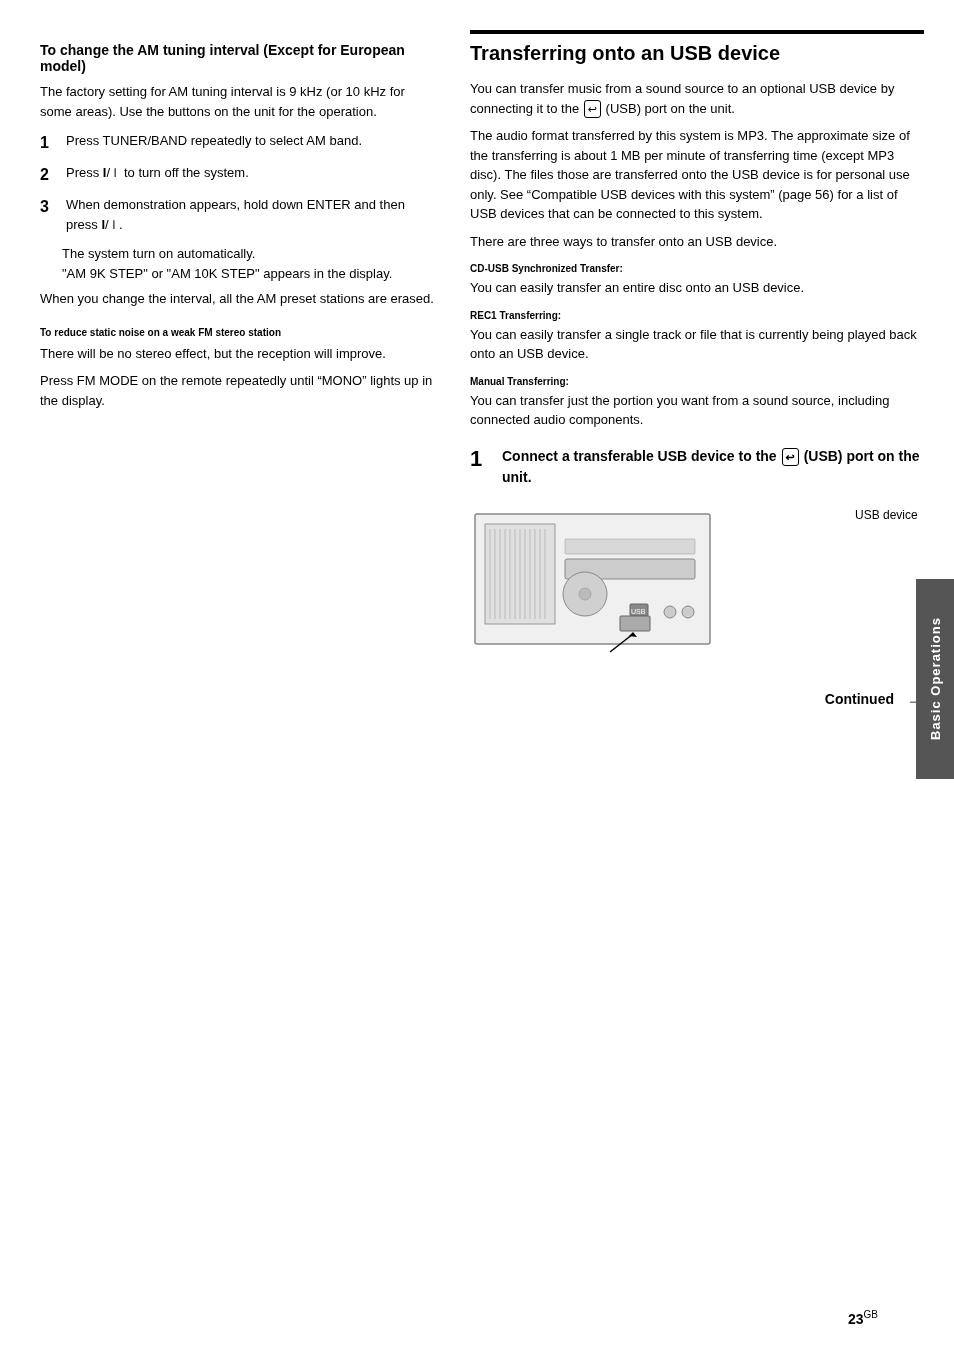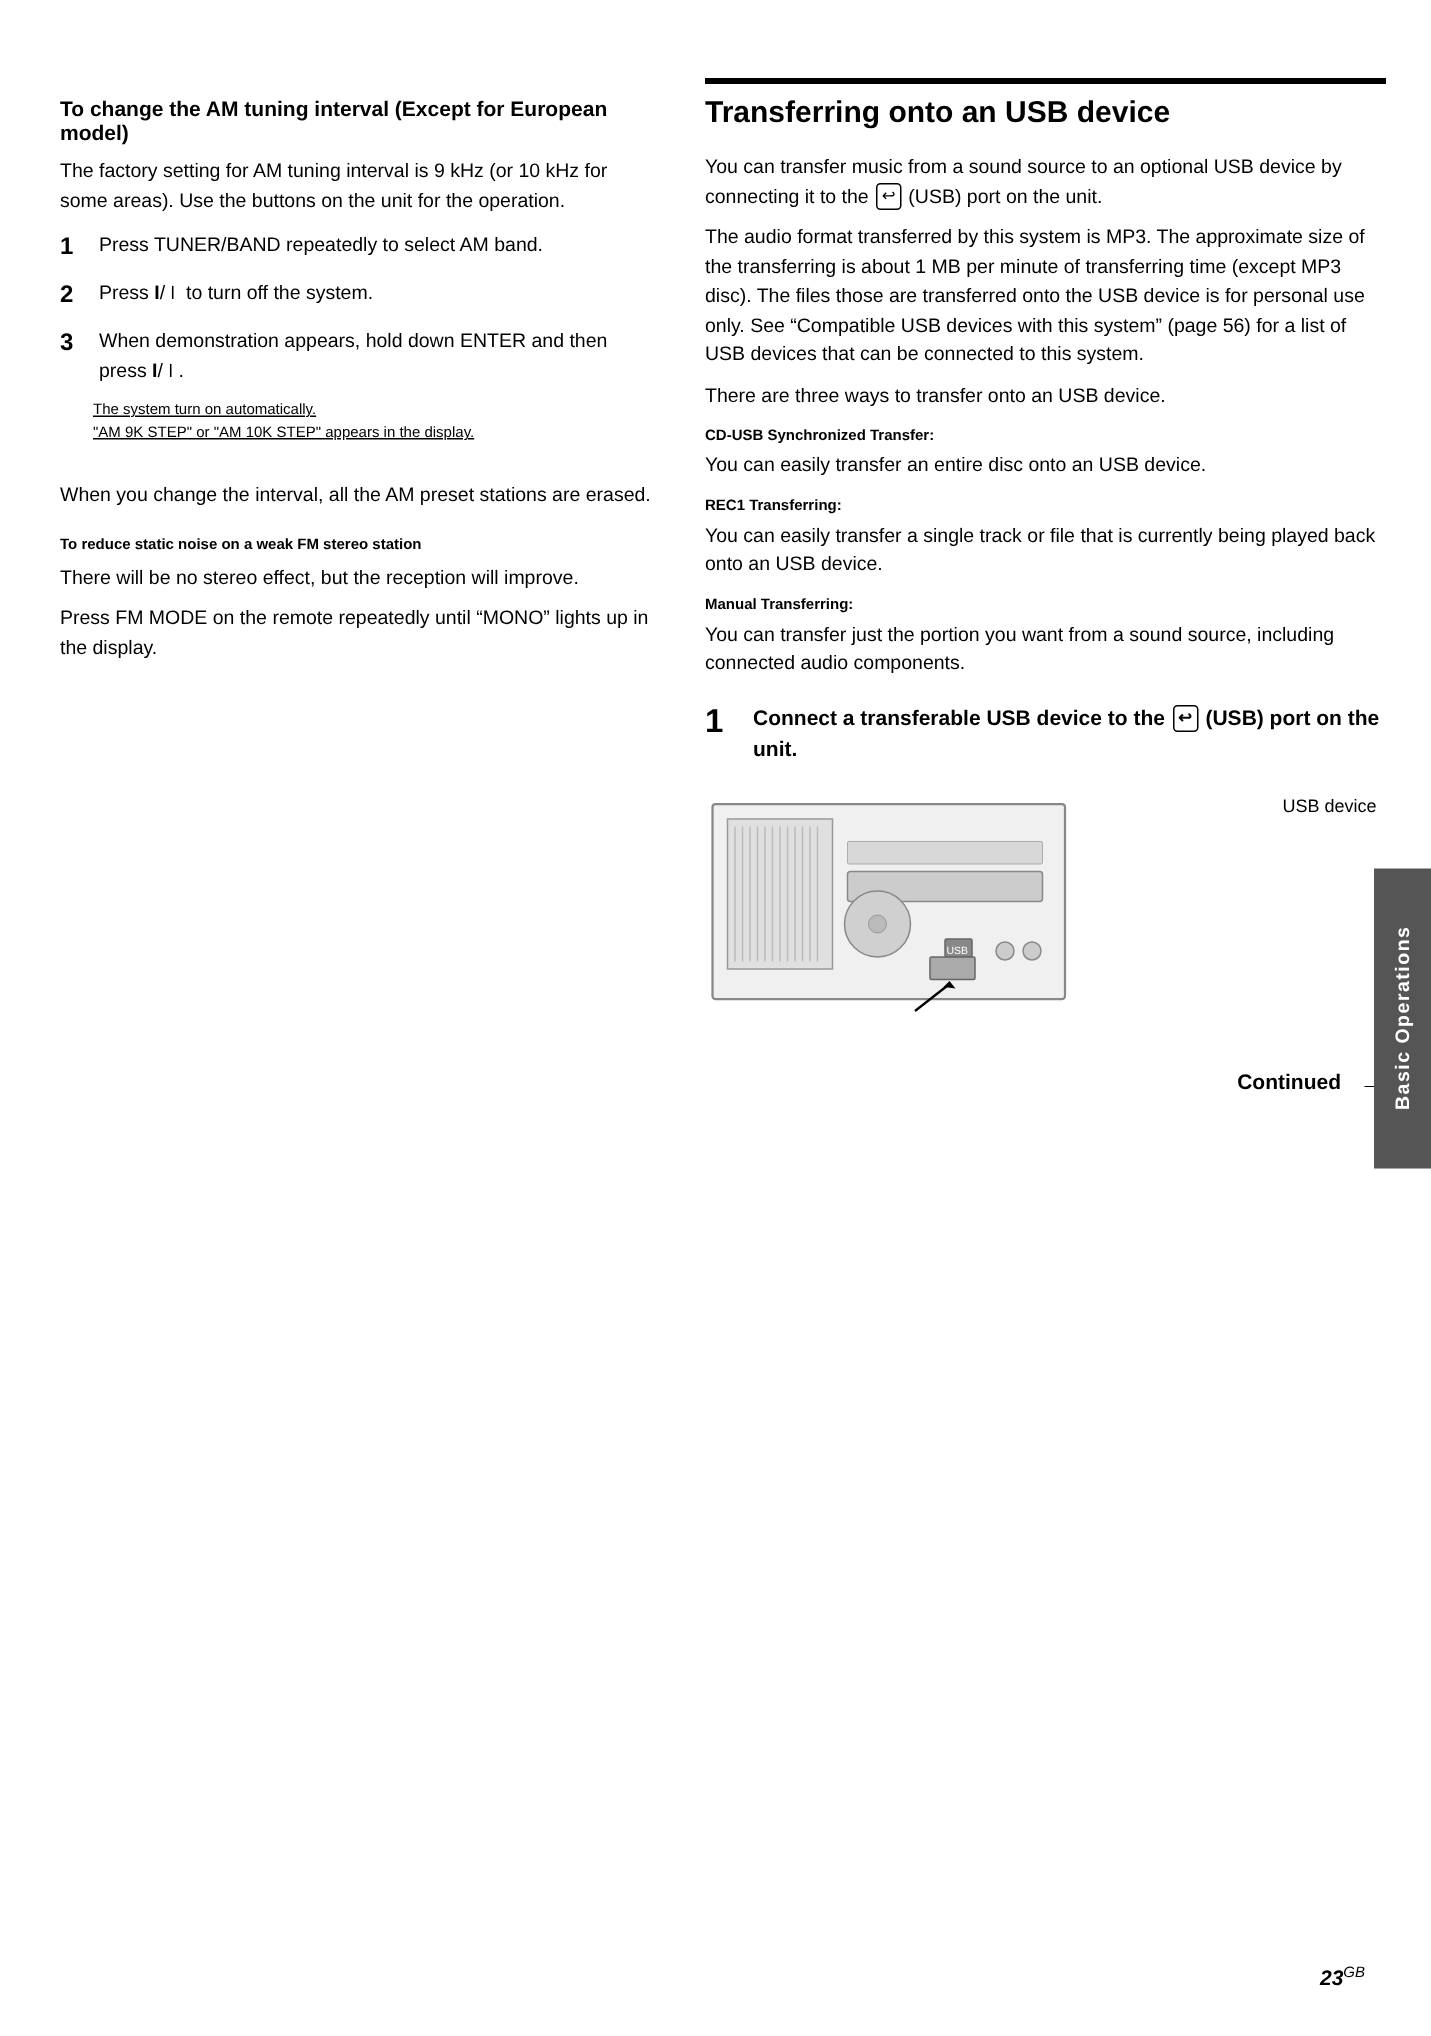--- a/index.html
+++ b/index.html
@@ -14,21 +14,21 @@
     }
     .page-container {
       display: flex;
       width: 954px;
       min-height: 1357px;
       position: relative;
     }
     .main-content {
       display: flex;
       flex: 1;
-      padding: 52px 20px 40px 40px;
+      padding: 30px 20px 40px 40px;
       gap: 30px;
     }
     .left-column {
       flex: 0 0 400px;
       max-width: 400px;
     }
     .right-column {
       flex: 1;
       padding-right: 10px;
     }
@@ -64,24 +64,23 @@
     .num {
       font-size: 16px;
       font-weight: bold;
       min-width: 18px;
     }
     .list-content {
       flex: 1;
     }
     .sub-text {
       margin-left: 22px;
-      font-size: 10px;
+      font-size: 13px;
       line-height: 1.5;
-      margin-bottom: 24px;
-      text-decoration: underline;
+      margin-bottom: 6px;
     }
     .tip-section {
       margin: 12px 0 18px 0;
     }
     .tip-title {
       font-weight: bold;
       font-size: 13px;
       margin-bottom: 4px;
     }
     .tip-text {
@@ -136,24 +135,23 @@
       font-weight: bold;
       font-size: 14px;
       gap: 12px;
     }
     .continued-arrow {
       font-size: 18px;
     }
     .page-num {
       position: absolute;
       bottom: 30px;
-      right: 44px;
+      right: 76px;
       font-size: 14px;
       font-weight: bold;
-      font-style: italic;
     }
     .page-num sup {
       font-size: 10px;
       font-weight: normal;
     }
     
     .sidebar-tab {
       position: absolute;
       right: 0;
       top: 50%;

